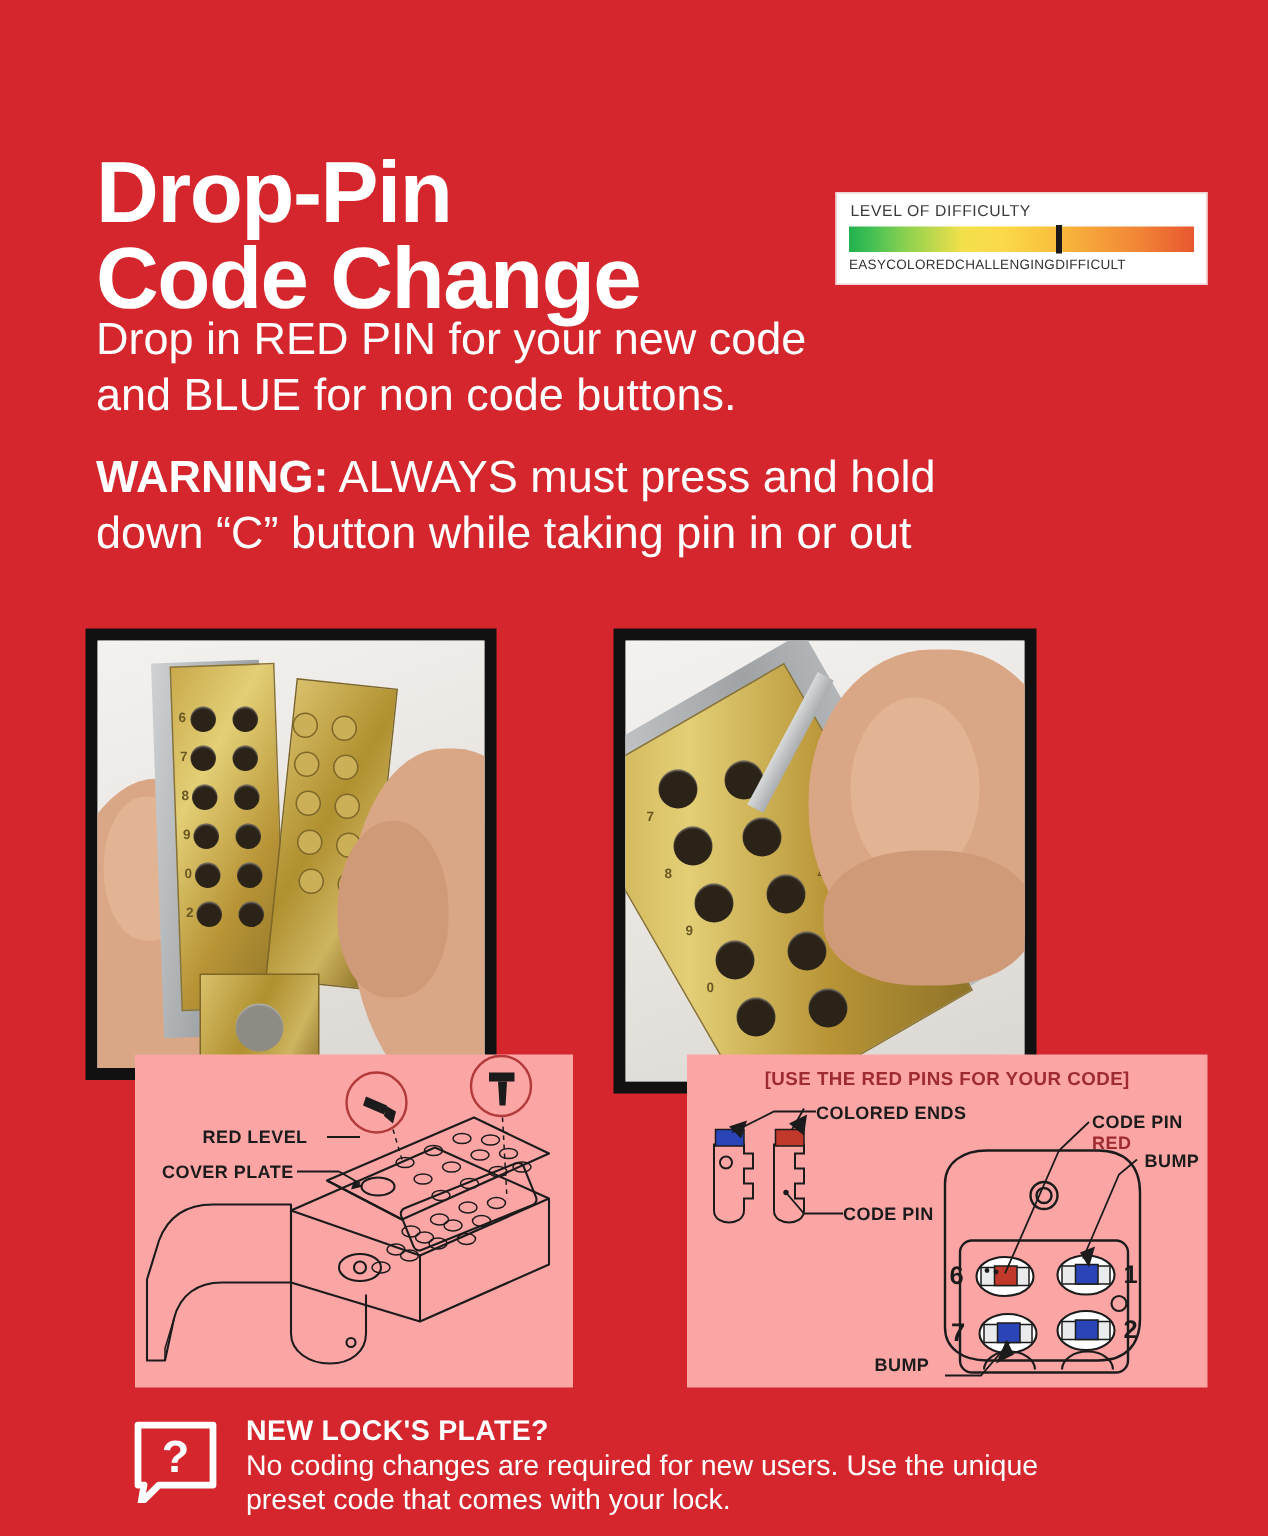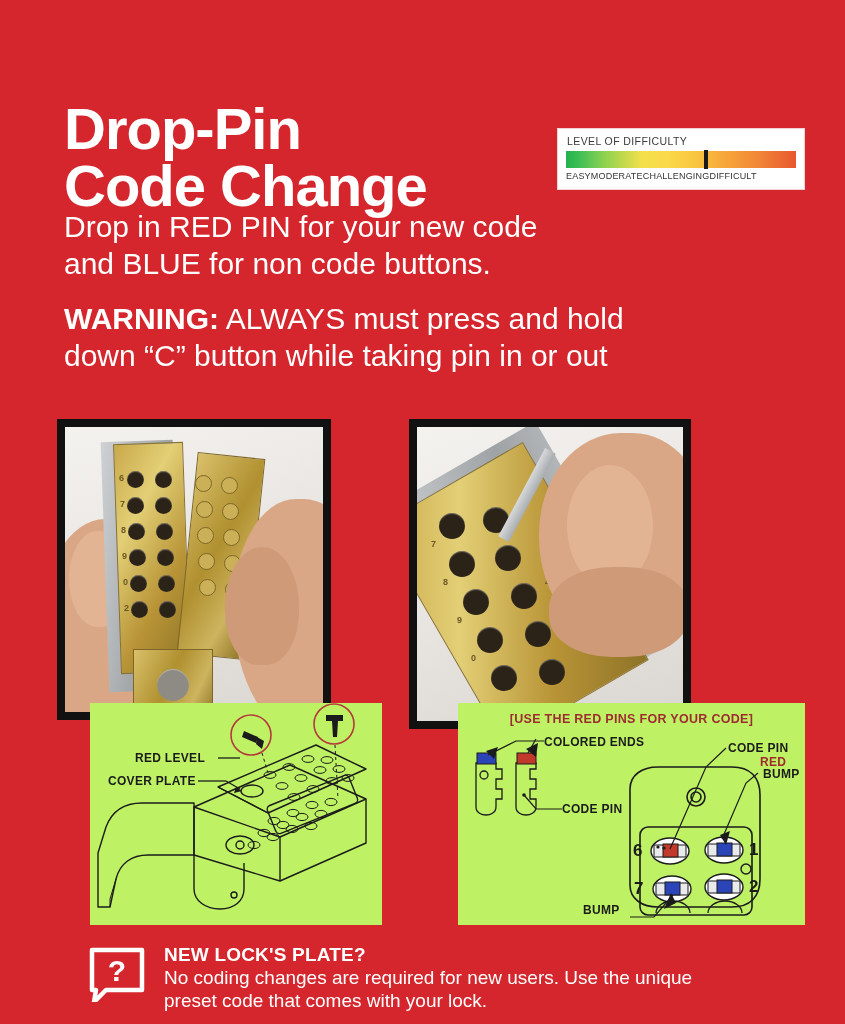--- a/index.html
+++ b/index.html
@@ -84,21 +84,21 @@
      linear-gradient(100deg,#cfd2d4,#9fa3a6 60%,#bfc3c6);}
   .hole{position:absolute;border-radius:50%;background:#2b2318;
         box-shadow:inset 0 1px 1px rgba(255,255,255,.35);}
   .hole.lt{background:#6a5a38;}
   .ring{position:absolute;border-radius:50%;border:1.5px solid #7d6728;background:#cbb058;}
   .numlbl{position:absolute;font-size:9px;color:#6a5824;font-weight:bold;}
   .tool{position:absolute;background:linear-gradient(90deg,#d7d9da,#a9adaf);}
 
   
   .panel{
-    position:absolute;background:#bef264;overflow:hidden;
+    position:absolute;background:#fca5a5;overflow:hidden;
   }
   .panel-left{left:90px;top:703px;width:292px;height:222px;}
   .panel-right{left:458px;top:703px;width:347px;height:222px;}
 
   .panel-title{
     position:absolute;left:0;right:0;top:9px;text-align:center;
     font-size:12.5px;font-weight:bold;color:#9e2b30;letter-spacing:.3px;
   }
   .dlabel{
     position:absolute;font-size:12px;font-weight:bold;color:#1b1b1b;
@@ -130,21 +130,21 @@
     <span class="line2">Code Change</span>
   </div>
 
   <div class="meter">
     <div class="meter-title">LEVEL OF DIFFICULTY</div>
     <div class="meter-bar">
       <div class="meter-marker" style="left: 60%;"></div>
     </div>
     <div class="meter-labels">
       <span>EASY</span>
-      <span>MODERATE</span>
+      <span>COLORED</span>
       <span>CHALLENGING</span>
       <span>DIFFICULT</span>
     </div>
   </div>
 
   <div class="para para-2"><b>WARNING:</b><span> ALWAYS must press and hold
 down “C” button while taking pin in or out</span></div>
   <div class="para para-1">Drop in RED PIN for your new code
 and BLUE for non code buttons.</div>
 
@@ -373,21 +373,21 @@
         <path d="M264 136 L288 80 L300 70"></path>
         <path d="M215 192 L196 214 L172 214"></path>
       </g>
       <path d="M262 132 L272 128 L268 142 Z" fill="#1b1b1b"></path>
       <path d="M213 190 L206 206 L218 200 Z" fill="#1b1b1b"></path>
       <circle cx="206" cy="145" r="1.6" fill="#1b1b1b"></circle>
     </svg>
     <div class="dlabel" style="left:86px;top:32px;">COLORED ENDS</div>
     <div class="dlabel" style="left:104px;top:99px;">CODE PIN</div>
     <div class="dlabel" style="left:270px;top:38px;">CODE PIN</div>
-    <div class="dlabel red" style="left:270px;top:52px;margin-left:32px;">RED</div>
+    <div class="dlabel red" style="left:270px;top:52px;">RED</div>
     <div class="dlabel" style="left:305px;top:64px;">BUMP</div>
     <div class="dlabel" style="left:125px;top:200px;">BUMP</div>
     <div class="dlabel" style="left:175px;top:138px;font-size:17px;">6</div>
     <div class="dlabel" style="left:291px;top:137px;font-size:17px;">1</div>
     <div class="dlabel" style="left:176px;top:176px;font-size:17px;">7</div>
     <div class="dlabel" style="left:291px;top:174px;font-size:17px;">2</div>
   </div>
 
   <div class="footer">
     <svg class="qicon" viewBox="0 0 58 56">

